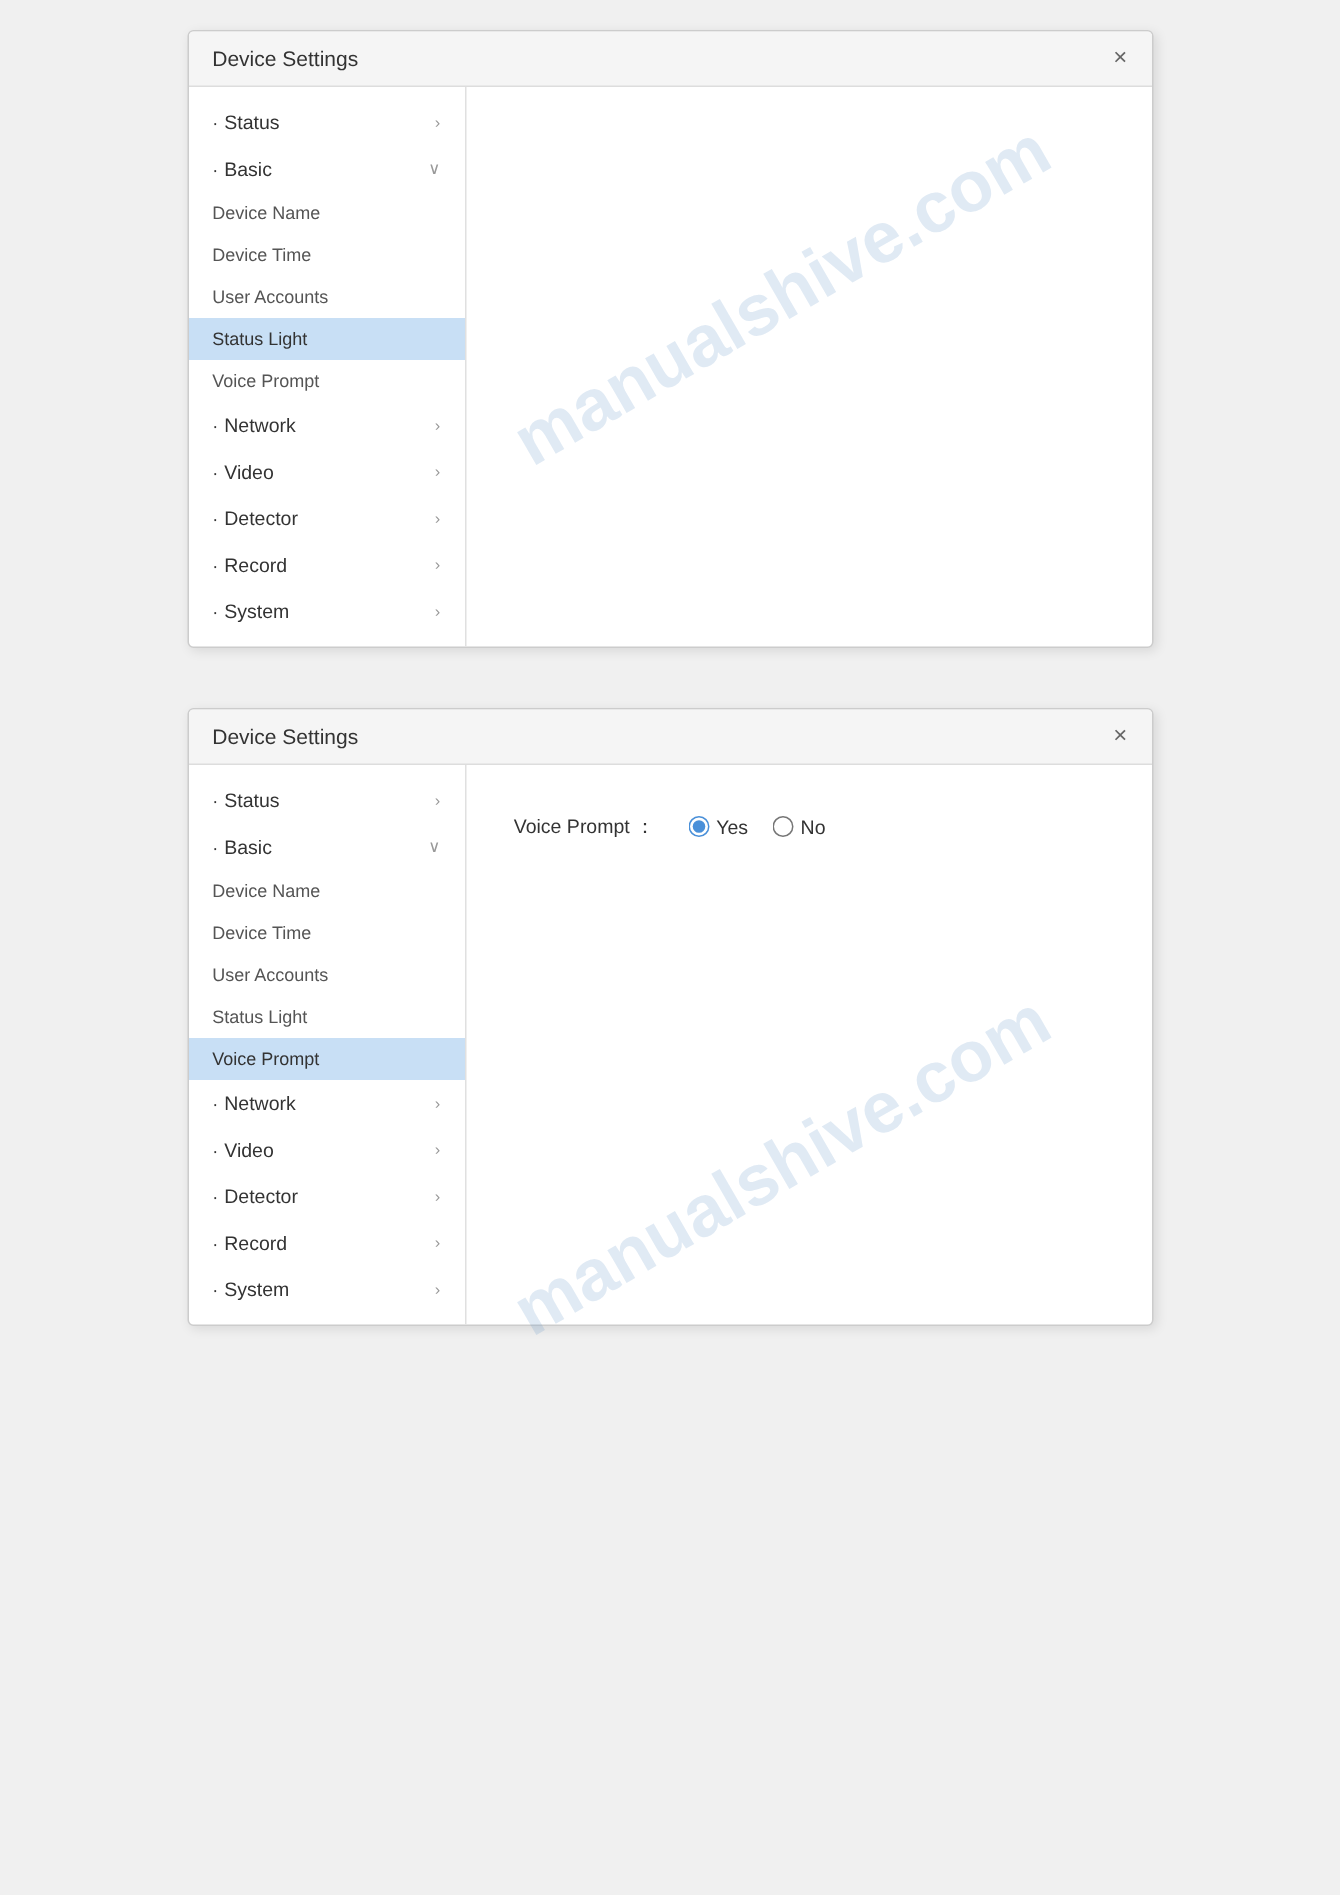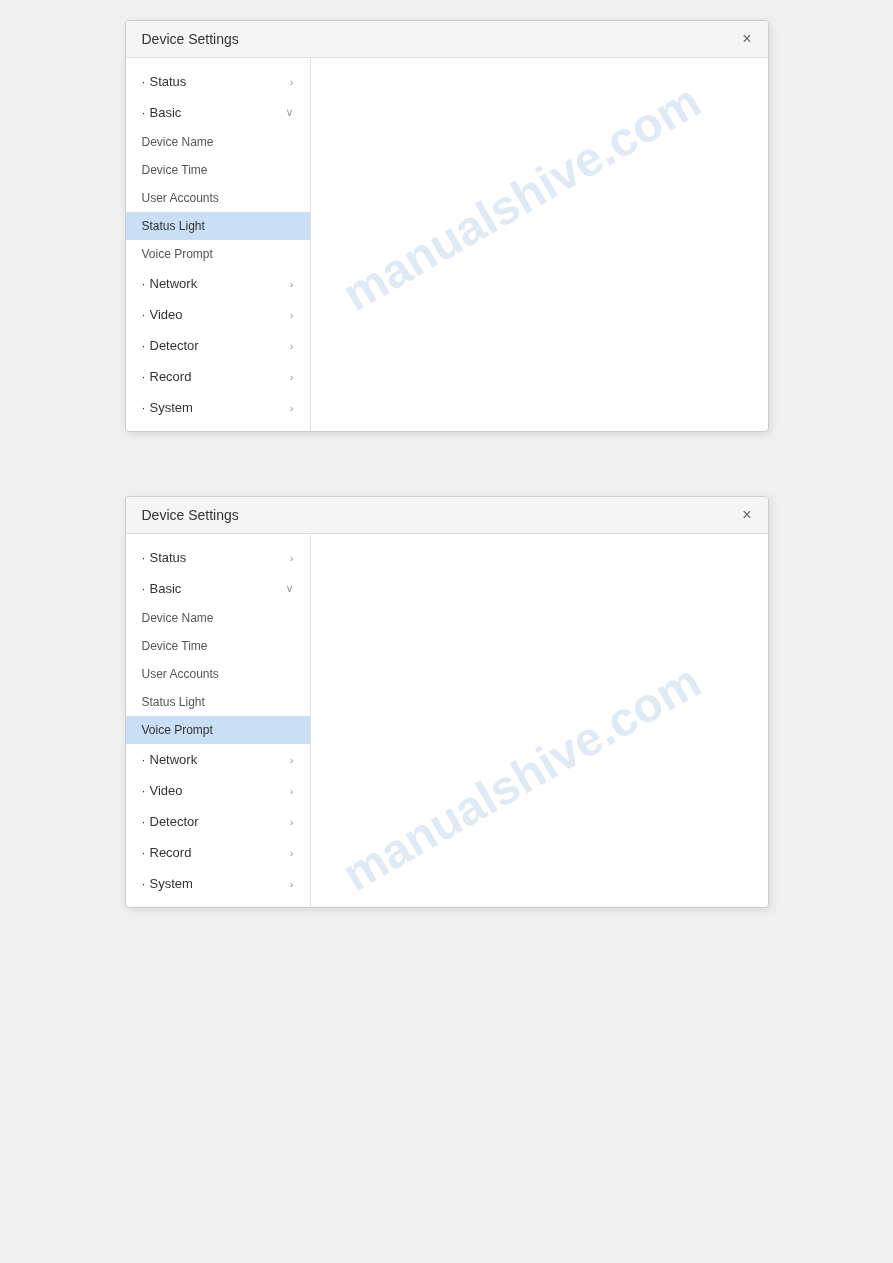--- a/index.html
+++ b/index.html
@@ -9,21 +9,21 @@
       font-size: 13px;
       color: #333;
       padding: 20px;
     }
 
     .dialog {
       background: #fff;
       border: 1px solid #ccc;
       border-radius: 4px;
       width: 644px;
-      margin: 0 auto 64px auto;
+      margin: 0 auto 40px auto;
       box-shadow: 2px 2px 8px rgba(0,0,0,0.1);
       overflow: hidden;
     }
 
     .dialog-header {
       background: #f5f5f5;
       border-bottom: 1px solid #ddd;
       padding: 10px 16px;
       display: flex;
       justify-content: space-between;
@@ -308,16 +308,31 @@
 
         <div class="sidebar-item">
           <div class="item-left">
             <span class="bullet">·</span>
             <span>System</span>
           </div>
           <span class="chevron">›</span>
         </div>
       </div>
 
+      <div class="content-area">
+        <div class="setting-row">
+          <span class="setting-label">Voice Prompt ：</span>
+          <div class="radio-group">
+            <label class="radio-option">
+              <input type="radio" name="voice_prompt_d2" checked="" style="">
+              <span class="radio-label">Yes</span>
+            </label>
+            <label class="radio-option">
+              <input type="radio" name="voice_prompt_d2" style="">
+              <span class="radio-label">No</span>
+            </label>
+          </div>
+        </div>
+      </div>
     </div>
   </div>
 
 </div>
 
 </body></html>

